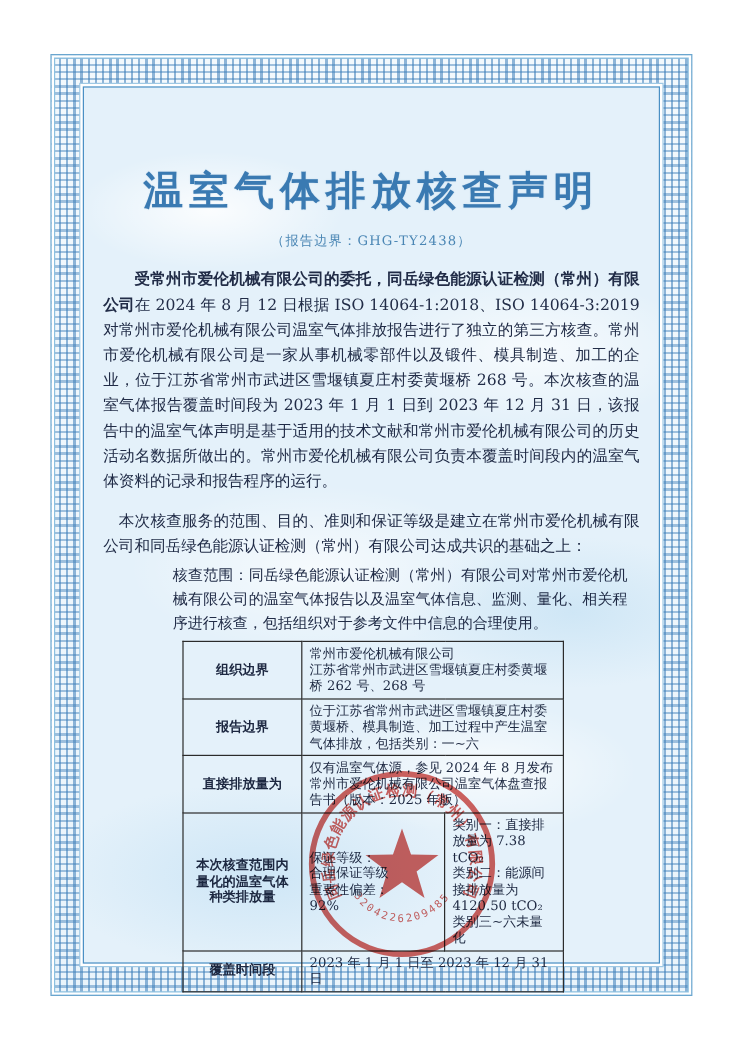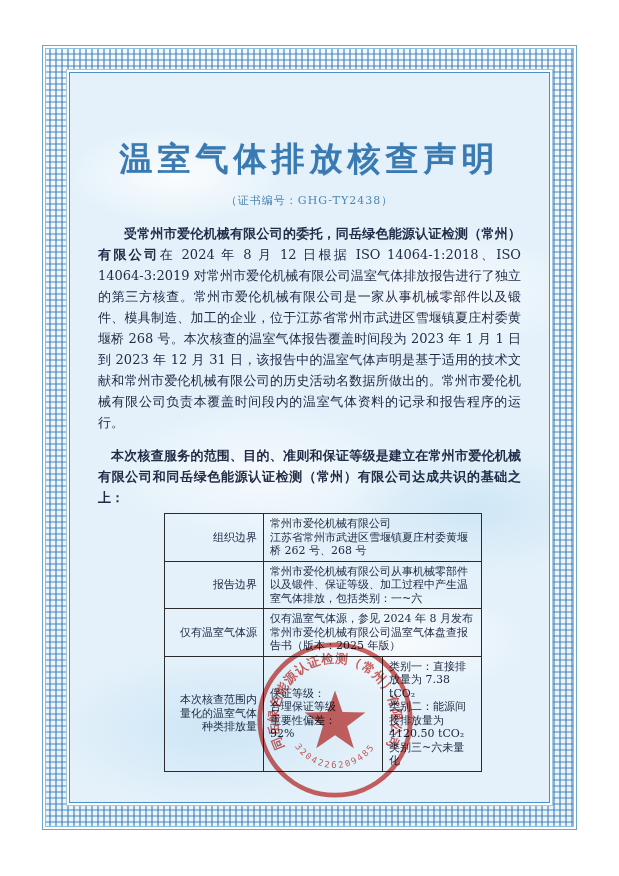--- a/index.html
+++ b/index.html
@@ -46,34 +46,34 @@
     color:#3a7ab2;
     text-shadow:0 0 1px rgba(58,122,178,.35);
   }
   .cert-no{
     margin-top:11px;
     text-align:center;
     font-size:11px;
     letter-spacing:1px;
     color:#4a86b4;
   }
-  .body-text{ padding:0 28px; }
+  .body-text{ padding:0 16px; }
   .p1{
     margin:15px 0 0;
     font-size:13px;
     line-height:21px;
     text-align:justify;
     text-indent:2em;
   }
   .p1 b{ font-weight:bold; }
   .p2{
     margin:12px 0 0;
     font-size:13px;
     line-height:21px;
-    font-weight:bold;
+    font-weight:normal;
     text-align:justify;
     text-indent:1em;
   }
   .p3{
     margin:3px 10px 0 58px;
     font-size:12.5px;
     line-height:20px;
     text-align:justify;
   }
   table.cert-table{
@@ -84,71 +84,76 @@
     line-height:13.5px;
     color:#1c2740;
   }
   table.cert-table td{
     border:1px solid #2b2b2b;
     padding:3px 6px;
     vertical-align:middle;
     white-space:pre-line;
     margin-top:31px;
   }
-  td.lbl{ width:86px; text-align:right; padding:3px 2px; }
+  td.lbl{ width:86px; text-align:center; padding:3px 2px;font-weight:bold; }
   td.mid{ width:106px; }
   .stamp{
     position:absolute;
     left:255px;top:640px;
     width:160px;height:160px;
     opacity:.82;
     mix-blend-mode:multiply;
     pointer-events:none;
   }
 </style>
 </head>
 <body>
 
 <div class="page">
   <div class="frame"></div>
 
   <div class="inner">
     <div class="title">温室气体排放核查声明</div>
-    <div class="cert-no">（证书编号：GHG-TY2438）</div>
+    <div class="cert-no">（报告边界：GHG-TY2438）</div>
 
     <div class="body-text">
       <p class="p1"><b>受常州市爱伦机械有限公司的委托，同岳绿色能源认证检测（常州）有限公司</b><span>在 2024 年 8 月 12 日根据 ISO 14064-1:2018、ISO 14064-3:2019 对常州市爱伦机械有限公司温室气体排放报告进行了独立的第三方核查。常州市爱伦机械有限公司是一家从事机械零部件以及锻件、模具制造、加工的企业，位于江苏省常州市武进区雪堰镇夏庄村委黄堰桥 268 号。本次核查的温室气体报告覆盖时间段为 2023 年 1 月 1 日到 2023 年 12 月 31 日，该报告中的温室气体声明是基于适用的技术文献和常州市爱伦机械有限公司的历史活动名数据所做出的。常州市爱伦机械有限公司负责本覆盖时间段内的温室气体资料的记录和报告程序的运行。</span></p>
 
       <p class="p2">本次核查服务的范围、目的、准则和保证等级是建立在常州市爱伦机械有限公司和同岳绿色能源认证检测（常州）有限公司达成共识的基础之上：</p>
 
+      <p class="p3">核查范围：同岳绿色能源认证检测（常州）有限公司对常州市爱伦机械有限公司的温室气体报告以及温室气体信息、监测、量化、相关程序进行核查，包括组织对于参考文件中信息的合理使用。</p>
 
       <table class="cert-table">
         <tbody>
           <tr>
             <td class="lbl">组织边界</td>
             <td colspan="2">常州市爱伦机械有限公司
 江苏省常州市武进区雪堰镇夏庄村委黄堰桥 262 号、268 号</td>
           </tr>
           <tr>
             <td class="lbl">报告边界</td>
-            <td colspan="2">常州市爱伦机械有限公司从事机械零部件以及锻件、保证等级、加工过程中产生温室气体排放，包括类别：一~六</td>
+            <td colspan="2">位于江苏省常州市武进区雪堰镇夏庄村委黄堰桥、模具制造、加工过程中产生温室气体排放，包括类别：一~六</td>
           </tr>
           <tr>
-            <td class="lbl">仅有温室气体源</td>
+            <td class="lbl">直接排放量为</td>
             <td colspan="2">仅有温室气体源，参见 2024 年 8 月发布常州市爱伦机械有限公司温室气体盘查报告书（版本：2025 年版）</td>
           </tr>
           <tr>
             <td class="lbl">本次核查范围内量化的温室气体种类排放量</td>
             <td class="mid">保证等级：
 合理保证等级
 重要性偏差：
 92%</td>
             <td>类别一：直接排放量为 7.38 tCO₂
 类别二：能源间接排放量为 4120.50 tCO₂
 类别三~六未量化</td>
+          </tr>
+          <tr>
+            <td class="lbl">覆盖时间段</td>
+            <td colspan="2">2023 年 1 月 1 日至 2023 年 12 月 31 日</td>
           </tr>
         </tbody>
       </table>
 
     </div>
   </div>
 
   <svg class="stamp" viewBox="0 0 200 200" xmlns="http://www.w3.org/2000/svg">
     <defs>
       <path id="ringPath" d="M 49,151 A 72 72 0 1 1 151,151" fill="none"></path>

